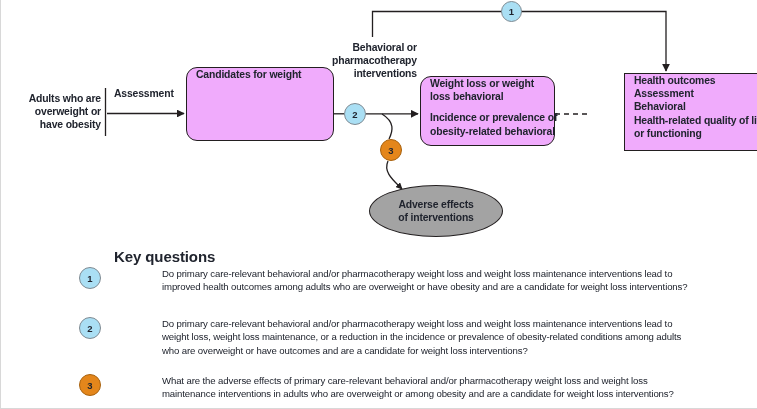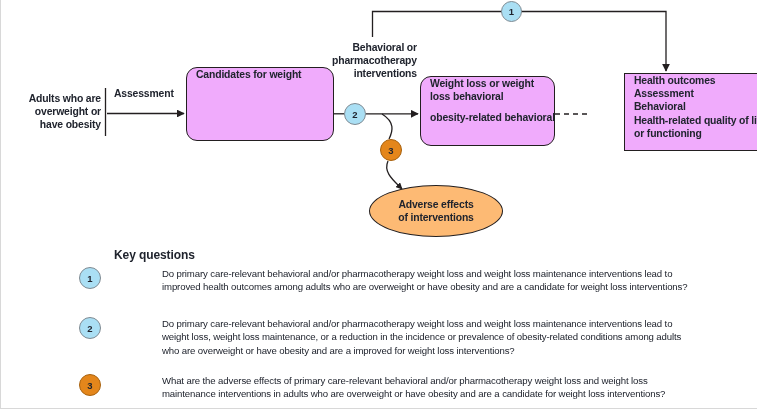--- a/index.html
+++ b/index.html
@@ -63,21 +63,21 @@
   #lbl-population{left:8px;top:92px;width:92px;text-align:right;}
   #lbl-assessment{left:113px;top:87px;}
   #lbl-interventions{left:331px;top:41px;}
 
   
   #ellipse-adverse{
     position:absolute;
     left:368px;top:185px;width:132px;height:50px;
     border:1.3px solid #231f20;
     border-radius:50%;
-    background:#fdba74;
+    background:#a3a3a3;
     display:flex;flex-direction:column;
     align-items:center;justify-content:center;
   }
   #ellipse-adverse .line{
     font-size:10.4px;line-height:13.2px;font-weight:bold;
     letter-spacing:-0.15px;white-space:nowrap;color:#20242e;
   }
 
   
   .badge{
@@ -95,21 +95,21 @@
   #badge-kq2-flow{left:343px;top:103px;width:22px;height:22px;}
   #badge-kq3-flow{left:379px;top:139px;width:22px;height:22px;}
 
   
   #kq{
     position:absolute;
     left:0;top:243px;width:757px;height:166px;
   }
   #kq-title{
     position:absolute;left:113px;top:5px;
-    font-size:12px;font-weight:bold;letter-spacing:-0.1px;color:#20242e;
+    font-size:15px;font-weight:bold;letter-spacing:-0.1px;color:#20242e;
   }
   .kq-row{position:absolute;left:0;width:757px;}
   #kq-row-1{top:24px;}
   #kq-row-2{top:74px;}
   #kq-row-3{top:131px;}
 
   .kq-badge{
     position:absolute;left:78px;top:0px;width:22px;height:22px;
     border-radius:50%;
     display:flex;align-items:center;justify-content:center;
@@ -176,20 +176,21 @@
     <div class="pad">
       <div class="line">Candidates for weight</div>
     </div>
   </div>
 
   <div class="node rounded" id="box-weightloss">
     <div class="pad">
       <div class="line">Weight loss or weight</div>
       <div class="line">loss behavioral</div>
       <div class="para-gap"></div>
+      <div class="line">Incidence or prevalence of</div>
       <div class="line">obesity-related behavioral</div>
     </div>
   </div>
 
   <div class="node sharp" id="box-health">
     <div class="pad">
       <div class="line">Health outcomes</div>
       <div class="line">Assessment</div>
       <div class="line">Behavioral</div>
       <div class="line">Health-related quality of life</div>
@@ -216,27 +217,27 @@
         <span class="t">Do primary care-relevant behavioral and/or pharmacotherapy weight loss and weight loss maintenance interventions lead to</span>
         <span class="t">improved health outcomes among adults who are overweight or have obesity and are a candidate for weight loss interventions?</span>
       </div>
     </div>
 
     <div class="kq-row" id="kq-row-2">
       <div class="kq-badge blue">2</div>
       <div class="kq-text">
         <span class="t">Do primary care-relevant behavioral and/or pharmacotherapy weight loss and weight loss maintenance interventions lead to</span>
         <span class="t">weight loss, weight loss maintenance, or a reduction in the incidence or prevalence of obesity-related conditions among adults</span>
-        <span class="t"> who are overweight or have obesity and are a improved for weight loss interventions?</span>
+        <span class="t"> who are overweight or have outcomes and are a candidate for weight loss interventions?</span>
       </div>
     </div>
 
     <div class="kq-row" id="kq-row-3">
       <div class="kq-badge orange">3</div>
       <div class="kq-text">
         <span class="t">What are the adverse effects of primary care-relevant behavioral and/or pharmacotherapy weight loss and weight loss</span>
-        <span class="t">maintenance interventions in adults who are overweight or have obesity and are a candidate for weight loss interventions?</span>
+        <span class="t">maintenance interventions in adults who are overweight or among obesity and are a candidate for weight loss interventions?</span>
       </div>
     </div>
 
   </div>
 
 </div>
 
 </body></html>

